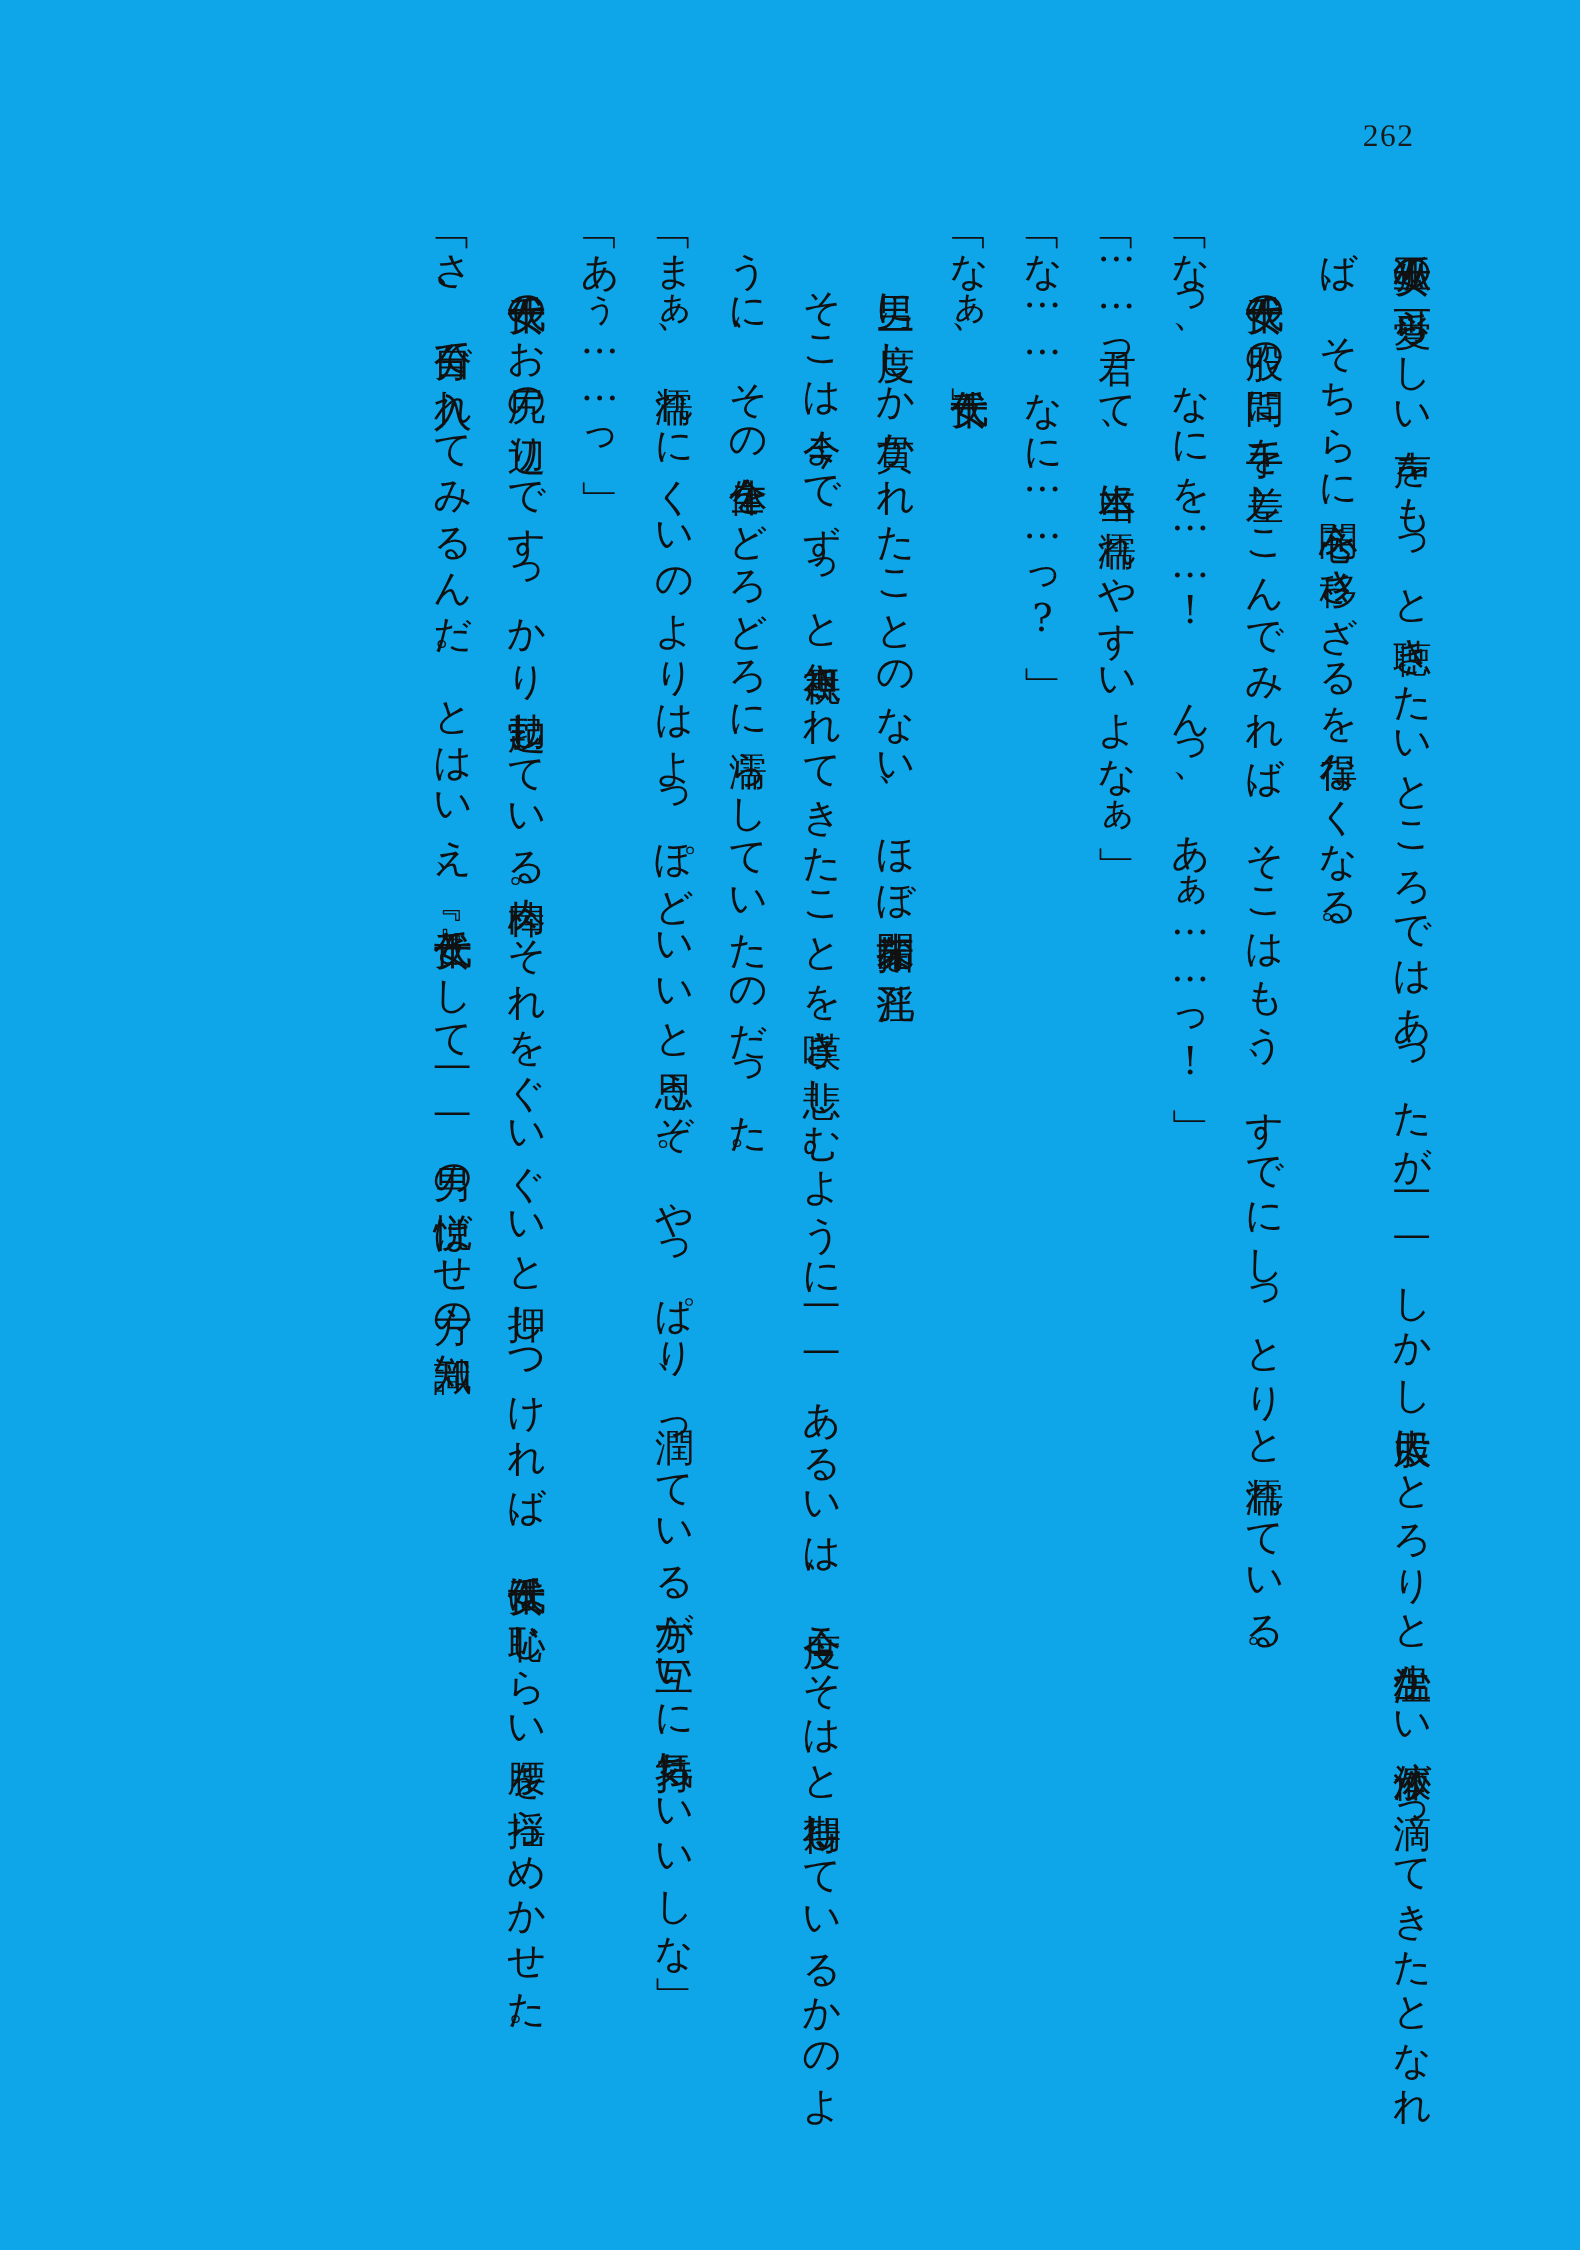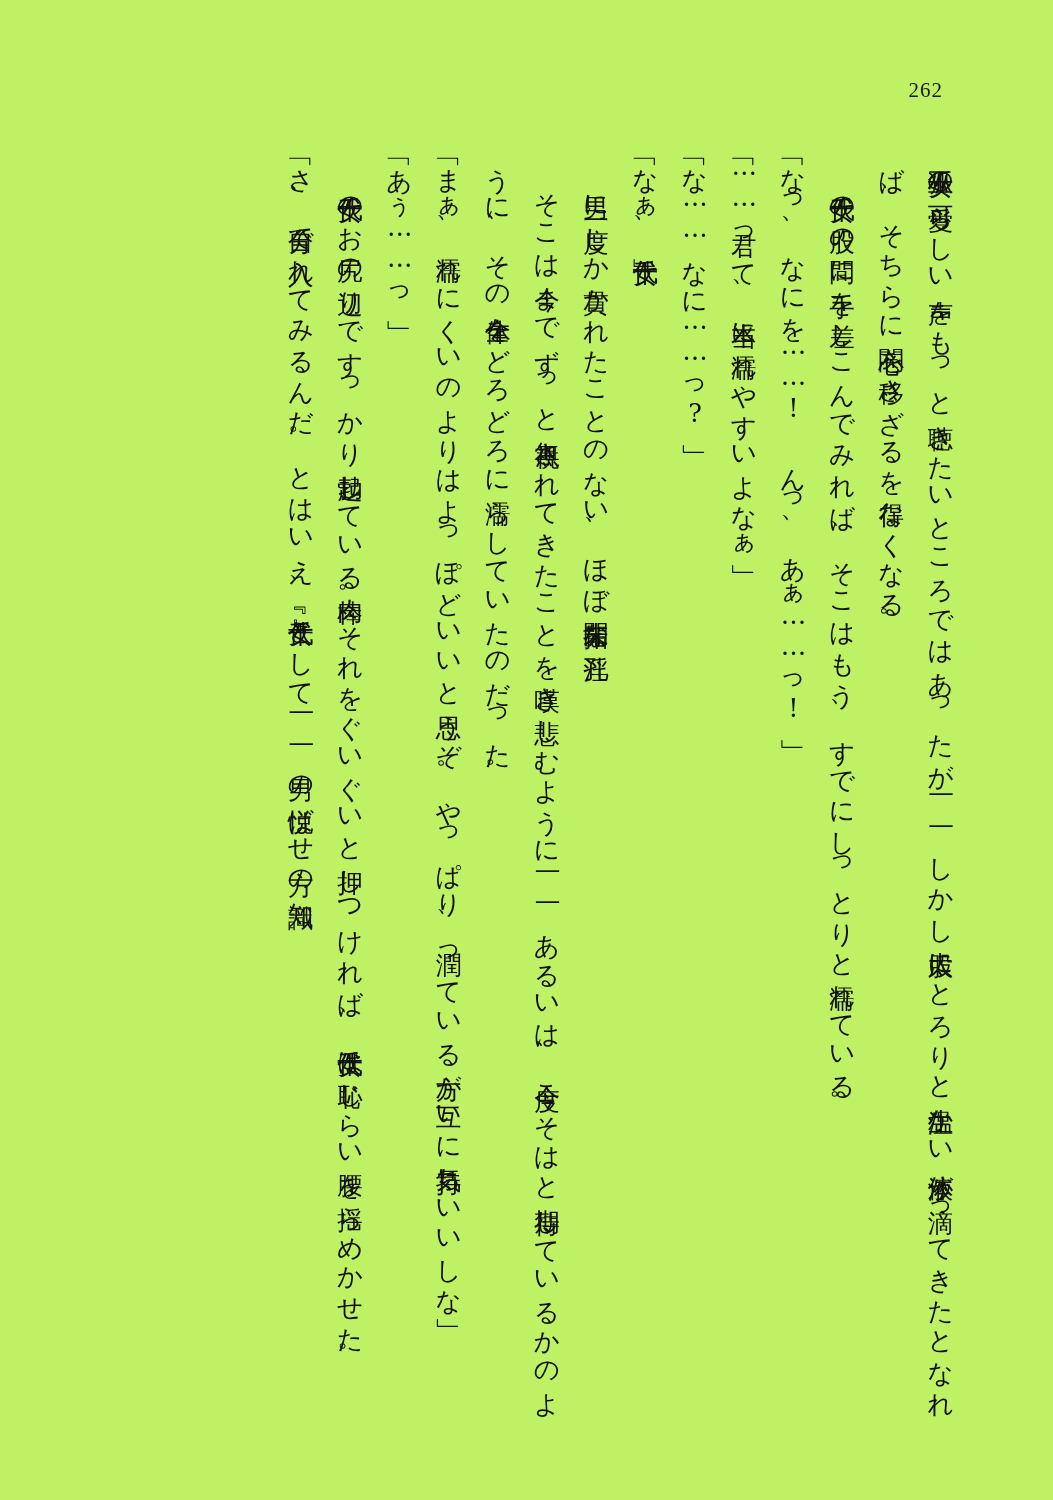--- a/index.html
+++ b/index.html
@@ -11,21 +11,21 @@
     width: 1053px;
     height: 1500px;
     position: relative;
     font-family: "Liberation Serif", "DejaVu Serif", serif;
     color: #1a1a1a;
     overflow: hidden;
   }
   .page {
     position: absolute;
     inset: 0;
-    background: #bef264;
+    background: #0ea5e9;
     padding-left: 15px;
   }
   .page-number {
     position: absolute;
     top: 78px;
     right: 110px;
     font-size: 21px;
     letter-spacing: 1px;
     color: #1a1a1a;
     font-family: "Liberation Serif", "DejaVu Serif", serif;

